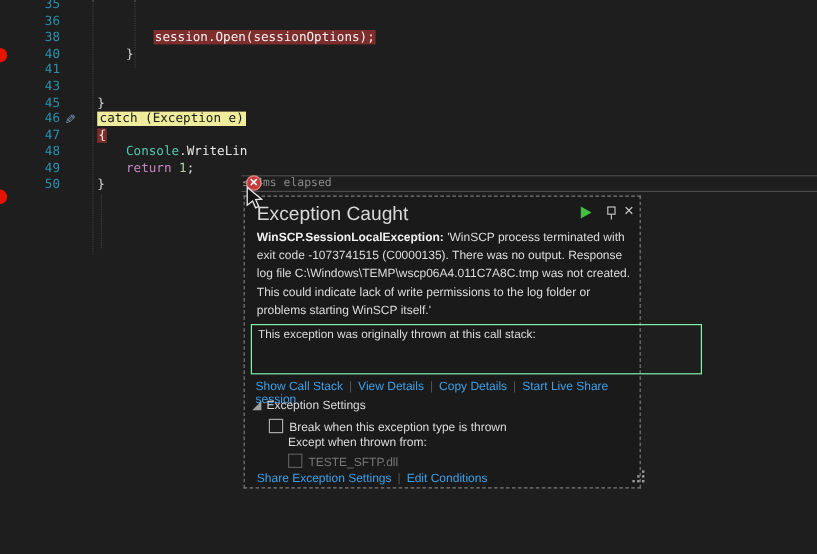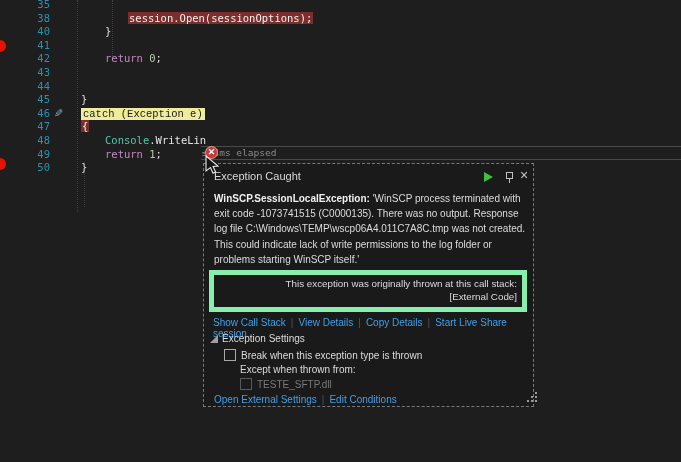--- a/index.html
+++ b/index.html
@@ -21,47 +21,47 @@
   .pencil{position:absolute;left:54px;top:0;font-family:"DejaVu Sans",sans-serif;
     font-size:11px;color:#7FA0BE;transform:scaleX(-1);}
   .tok-plain{color:var(--plain);}
   .tok-comment{color:var(--comment);}
   .tok-type{color:var(--type);}
   .tok-method{color:#E6E6E6;}
   .tok-keyword{color:var(--keyword);}
   .tok-number{color:var(--number_lit);}
   .tok-string{color:var(--string_lit);}
   .tok-exception-line{background:var(--exception_line_bg);color:#F2F2F2;padding:0 1px;text-align:center;}
-  .tok-current-statement{background:var(--current_stmt_bg);color:var(--current_stmt_fg);padding:0 2px;font-family:Liberation Mono, monospace;}
+  .tok-current-statement{background:var(--current_stmt_bg);color:var(--current_stmt_fg);padding:0 2px;}
   .guide{position:absolute;width:0;border-left:1px dotted var(--guide);z-index:1;}
   .bp{position:absolute;left:-6px;width:12px;height:12px;border-radius:50%;
     background:var(--breakpoint);z-index:3;}
   
   .line-strip{position:absolute;left:201px;top:146px;width:480px;height:12px;
     border-top:1px solid var(--strip_border);border-bottom:1px solid var(--strip_border);z-index:4;}
   .elapsed{position:absolute;left:202px;top:147px;font-size:9.5px;color:#8A8A8A;z-index:5;}
   .xicon{position:absolute;left:205px;top:146px;width:13px;height:13px;border-radius:50%;
     background:#C43B3B;border:1px solid rgba(255,210,210,.55);box-sizing:border-box;
     color:#fff;font-size:9px;font-weight:bold;text-align:center;line-height:11px;z-index:6;
     font-family:"Liberation Sans",sans-serif;}
   .cursor{position:absolute;left:205px;top:155px;z-index:50;}
   
   .popup{position:absolute;left:203px;top:163px;width:331px;height:244px;box-sizing:border-box;
     background:var(--popup_bg);border:1px dashed var(--popup_border);z-index:20;
     font-family:"Liberation Sans",sans-serif;font-size:10px;color:var(--popup_text);}
-  .p-title{position:absolute;left:10px;top:6px;font-size:11px;color:#D8D8D8;}
+  .p-title{position:absolute;left:10px;top:6px;font-size:16px;color:#D8D8D8;}
   .play{position:absolute;left:280px;top:8px;width:0;height:0;
     border-left:9px solid var(--play);border-top:5px solid transparent;border-bottom:5px solid transparent;cursor:pointer;}
   .pin{position:absolute;left:300px;top:7px;cursor:pointer;}
   .close{position:absolute;left:316px;top:3px;font-size:14px;color:#C8C8C8;cursor:pointer;}
   .p-msg{position:absolute;left:10px;top:27px;width:314px;height:77px;overflow:hidden;
     line-height:15.2px;}
   .p-msg b{color:#F0F0F0;}
-  .p-stack{position:absolute;left:5px;top:106px;width:318px;height:42px;box-sizing:border-box;
-    border:5px solid #86efac;padding:2px 5px;line-height:13.2px;font-size:9.8px;text-align:right;}
+  .p-stack{position:absolute;left:5px;top:106px;width:376px;height:42px;box-sizing:border-box;
+    border:1px solid #86efac;padding:2px 5px;line-height:13.2px;font-size:9.8px;}
   .frame{padding-left:12px;}
   .plink{color:var(--link);cursor:pointer;}
   a.plink{text-decoration:underline;}
   .sep{color:#55555A;margin:0 5px;}
   .links-row{position:absolute;left:9px;top:153px;}
   .exc-header{position:absolute;left:6px;top:169px;}
   .exc-header svg{margin-right:4px;vertical-align:-1px;}
   .cb-row1{position:absolute;left:20px;top:185px;}
   .checkbox{display:inline-block;width:10px;height:10px;border:1px solid #A8A8A8;
     vertical-align:-2px;margin-right:5px;cursor:pointer;}
@@ -83,41 +83,37 @@
 
   <div class="bp" style="top:40px"></div>
   <div class="bp" style="top:158px"></div>
 
   <div id="code-rows">
       <div class="row">
         <span class="ln">35</span>
         <span class="code" style="left: 0px;"></span>
       </div>
       <div class="row">
+        <span class="ln">36</span>
+        <span class="code" style="left: 0px;"></span>
+      </div>
+      <div class="row">
         <span class="ln">38</span>
         <span class="code" style="left: 128px;"><span class="tok-exception-line">session.Open(sessionOptions);</span></span>
       </div>
       <div class="row">
         <span class="ln">40</span>
         <span class="code" style="left: 105px;"><span class="tok-plain">}</span></span>
       </div>
       <div class="row">
         <span class="ln">41</span>
         <span class="code" style="left: 0px;"></span>
       </div>
       <div class="row">
-        <span class="ln">42</span>
-        <span class="code" style="left: 105px;"><span class="tok-keyword">return</span><span class="tok-plain"> </span><span class="tok-number">0</span><span class="tok-plain">;</span></span>
-      </div>
-      <div class="row">
         <span class="ln">43</span>
-        <span class="code" style="left: 0px;"></span>
-      </div>
-      <div class="row">
-        <span class="ln">44</span>
         <span class="code" style="left: 0px;"></span>
       </div>
       <div class="row">
         <span class="ln">45</span>
         <span class="code" style="left: 81px;"><span class="tok-plain">}</span></span>
       </div>
       <div class="row">
         <span class="ln">46</span>
         <span class="pencil">✎</span>
         <span class="code" style="left: 81px;"><span class="tok-current-statement">catch (Exception e)</span></span>
@@ -156,38 +152,37 @@
       <line x1="5.5" y1="7.5" x2="5.5" y2="12" stroke="#BFBFBF"></line>
     </svg>
     <span class="close">×</span>
 
     <div class="p-msg">
       <b>WinSCP.SessionLocalException:</b><span> 'WinSCP process terminated with exit code -1073741515 (C0000135). There was no output. Response log file C:\Windows\TEMP\wscp06A4.011C7A8C.tmp was not created. This could indicate lack of write permissions to the log folder or problems starting WinSCP itself.'</span>
     </div>
 
     <div class="p-stack">
       <div>This exception was originally thrown at this call stack:</div>
-      <div class="frame">[External Code]</div>
     </div>
 
     <div class="links-row" id="action-links"><span class="plink">Show Call Stack</span><span class="sep">|</span><span class="plink">View Details</span><span class="sep">|</span><span class="plink">Copy Details</span><span class="sep">|</span><span class="plink">Start Live Share session</span></div>
 
     <div class="exc-header">
       <svg width="8" height="8">
         <polygon points="8,0 8,8 0,8" fill="#A0A0A0"></polygon>
       </svg><span>Exception Settings</span>
     </div>
 
     <div class="cb-row1">
       <span class="checkbox"></span><span>Break when this exception type is thrown</span>
     </div>
 
     <div class="except-label">Except when thrown from:</div>
 
     <div class="cb-row2">
       <span class="checkbox dim"></span><span>TESTE_SFTP.dll</span>
     </div>
 
-    <div class="links-row2" id="settings-links"><span class="plink">Open External Settings</span><span class="sep">|</span><span class="plink">Edit Conditions</span></div>
+    <div class="links-row2" id="settings-links"><span class="plink">Share Exception Settings</span><span class="sep">|</span><span class="plink">Edit Conditions</span></div>
 
     <div class="grip"></div>
   </div>
 </div>
 
 </body></html>

